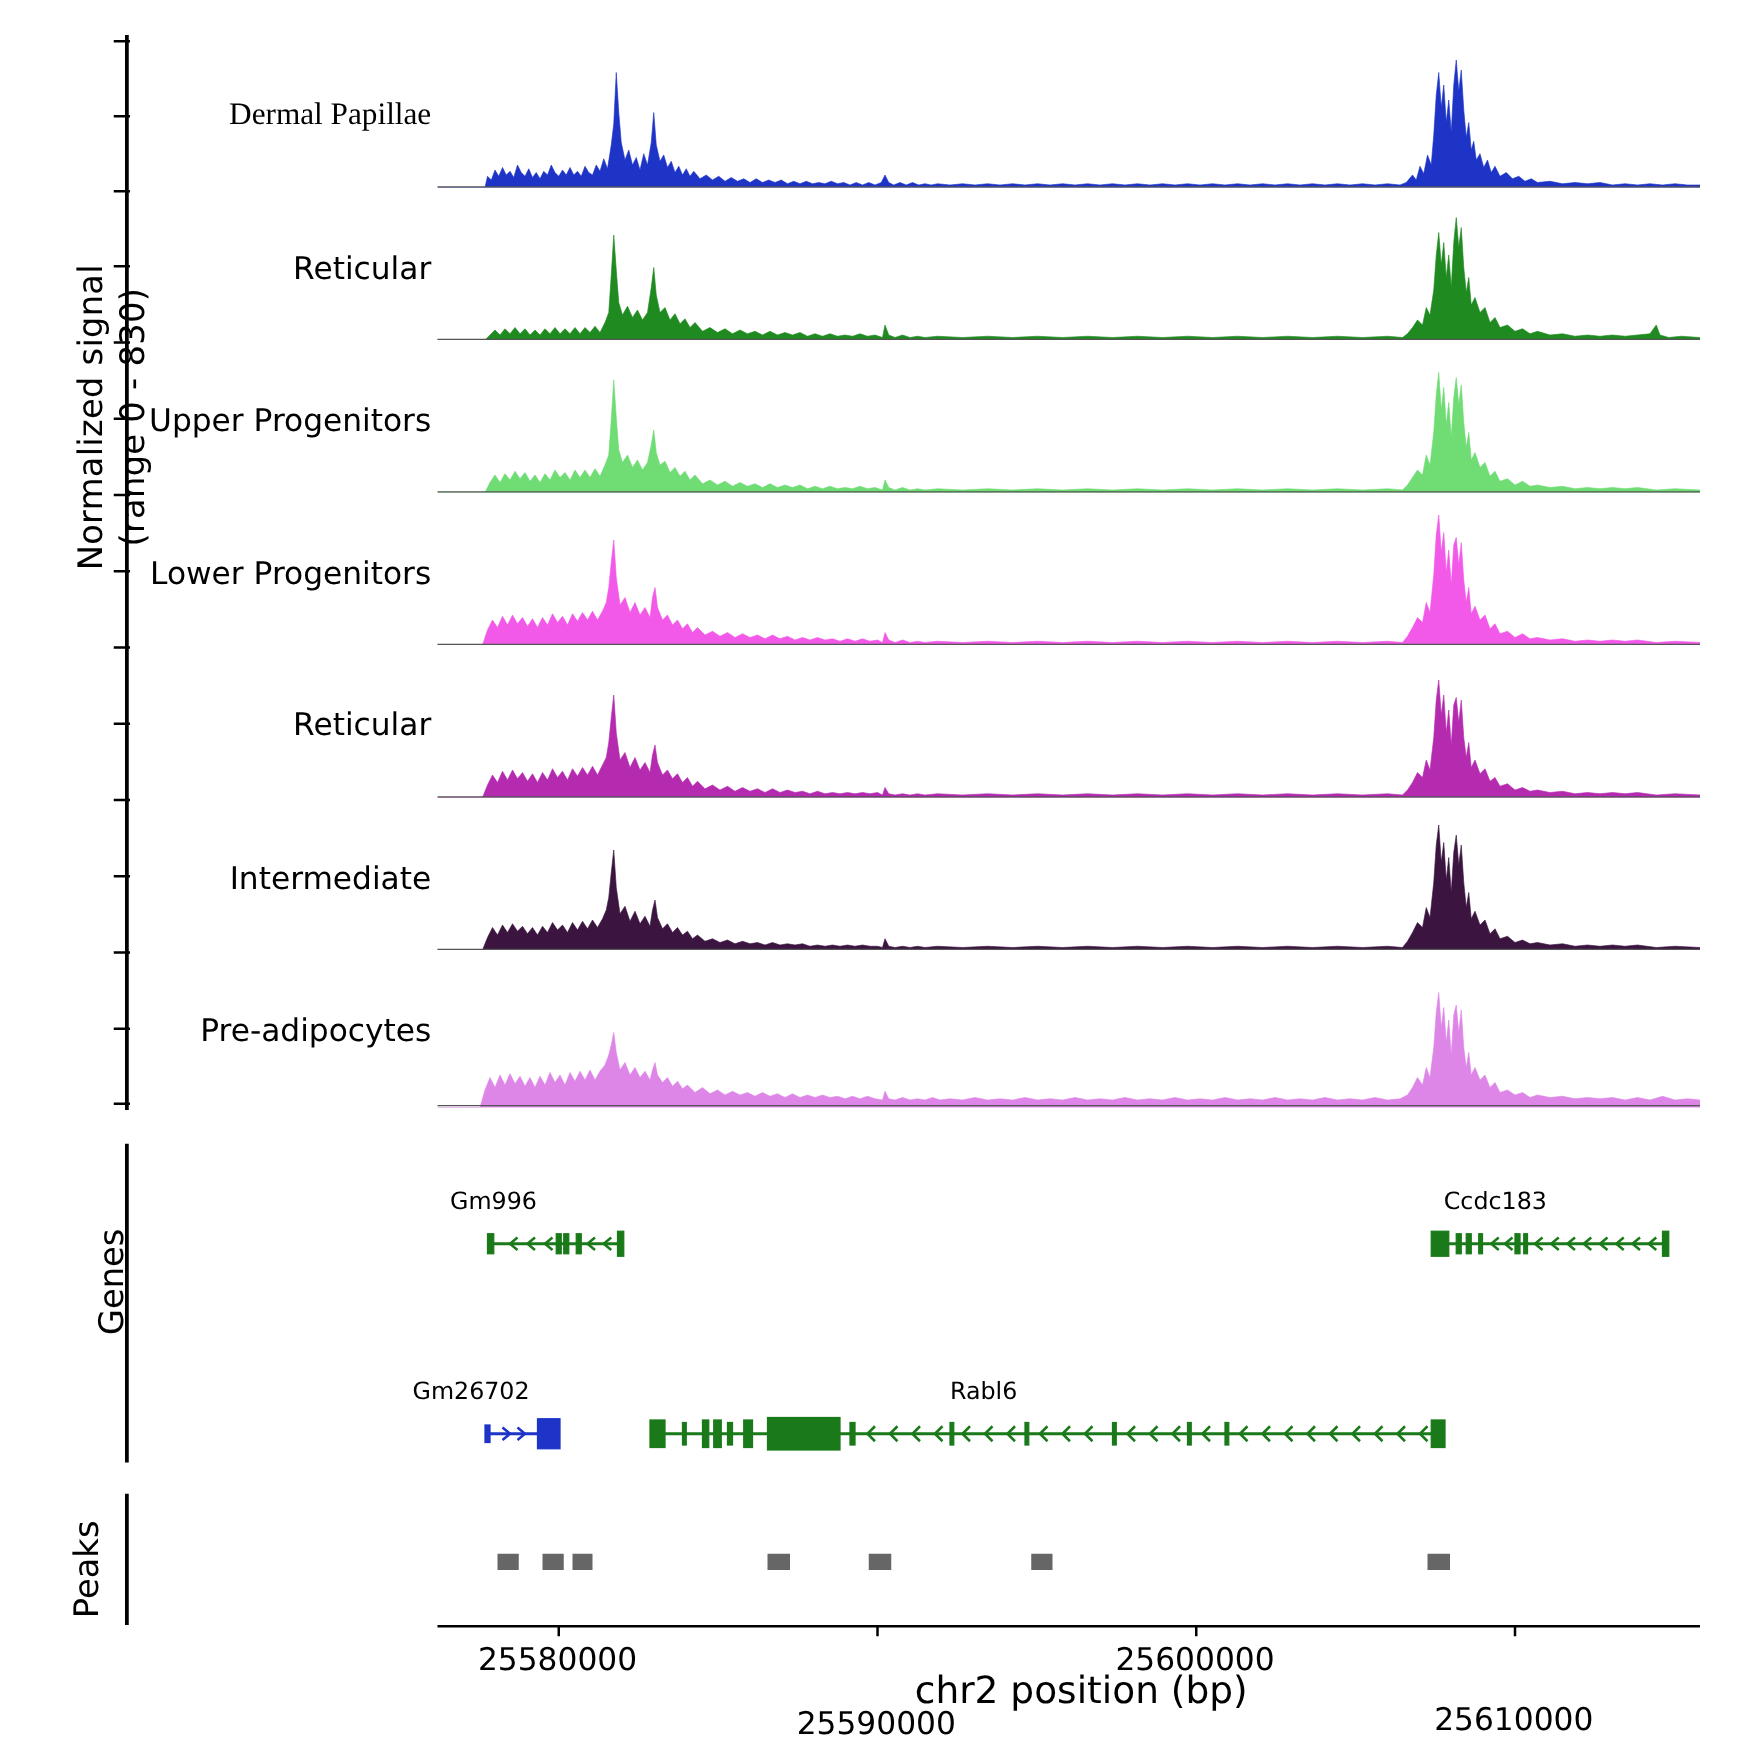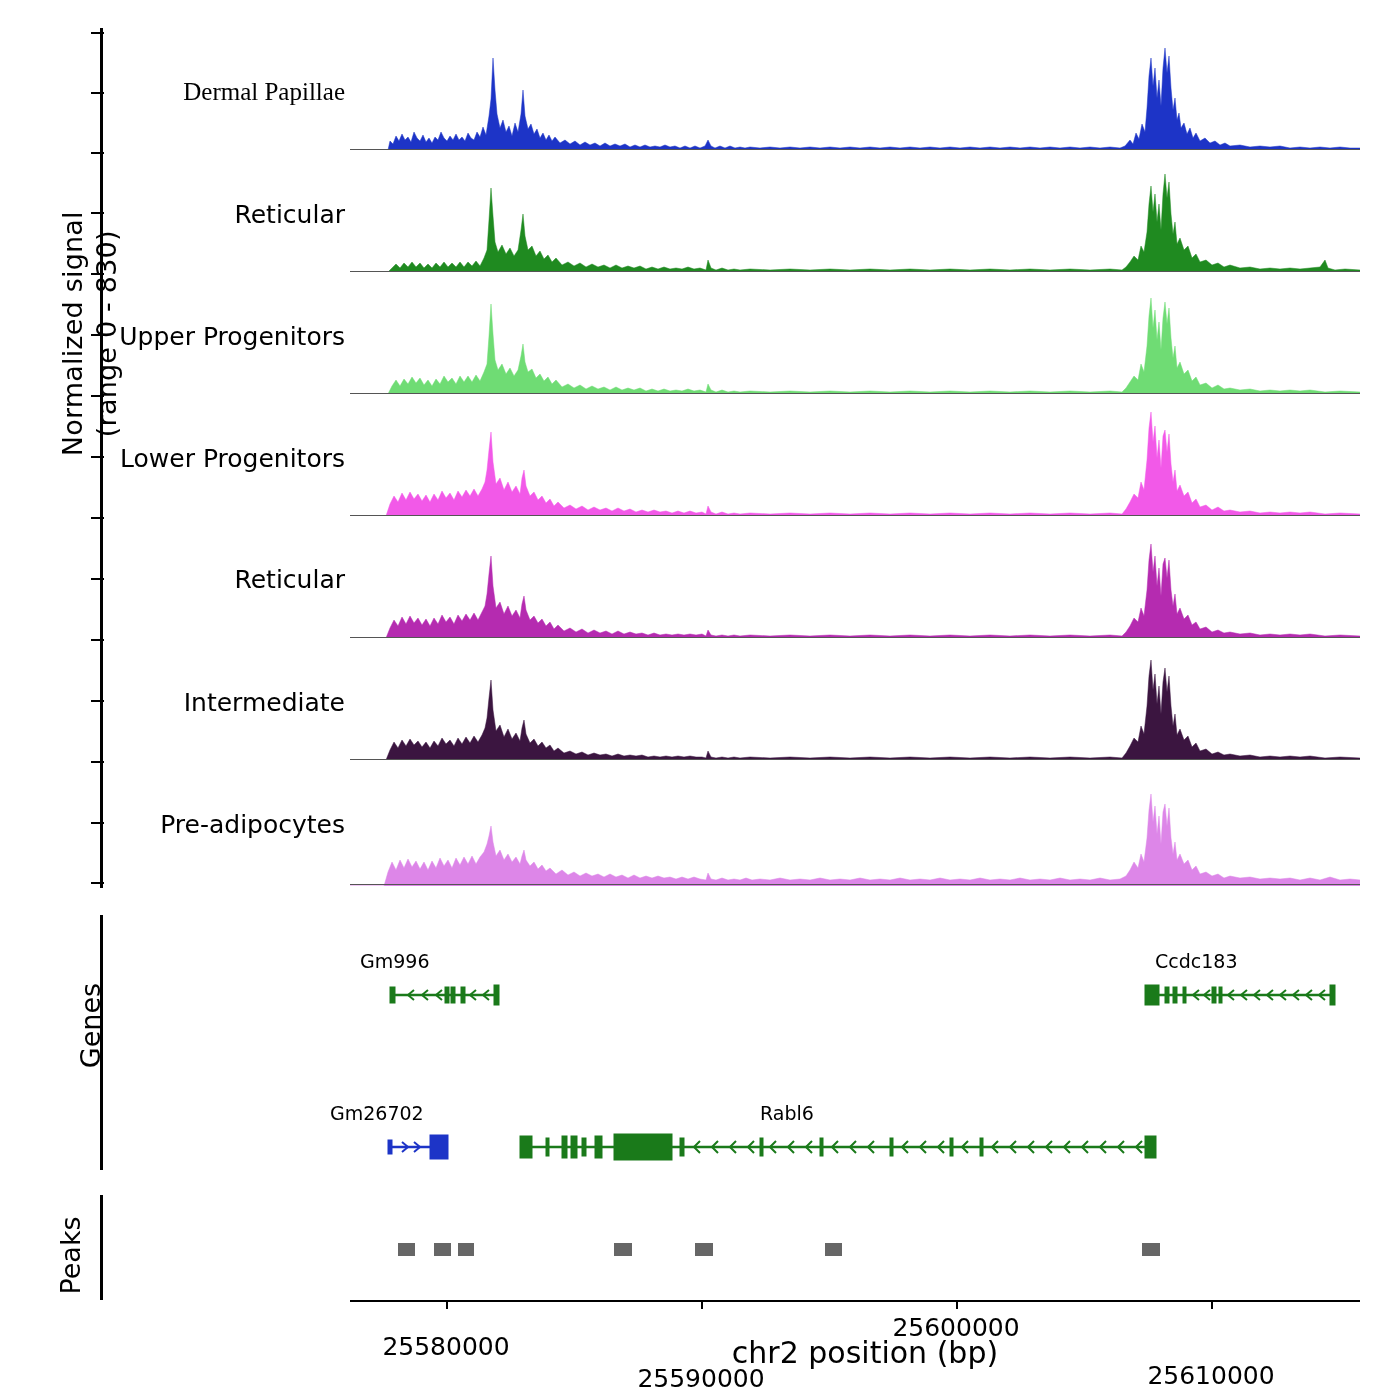--- a/index.html
+++ b/index.html
@@ -291,20 +291,20 @@
       </g>
     </svg>
   </div>
 
   <div class="xaxis-line"></div>
   <div class="xtickmark" style="left:446px;"></div>
   <div class="xtickmark" style="left:701px;"></div>
   <div class="xtickmark" style="left:956px;"></div>
   <div class="xtickmark" style="left:1211px;"></div>
 
-  <div class="xtick-label" style="left:346px;top:1313px;width:200px;margin-top:19px;">25580000</div>
+  <div class="xtick-label" style="left:346px;top:1313px;width:200px;">25580000</div>
   <div class="xtick-label" style="left:601px;top:1364px;width:200px;">25590000</div>
   <div class="xtick-label" style="left:856px;top:1313px;width:200px;">25600000</div>
   <div class="xtick-label" style="left:1111px;top:1313px;width:200px;margin-top:48px;">25610000</div>
 
   <div class="xlabel" style="left:0;width:1730px;">chr2 position (bp)</div>
 
 </div>
 
 </body></html>

